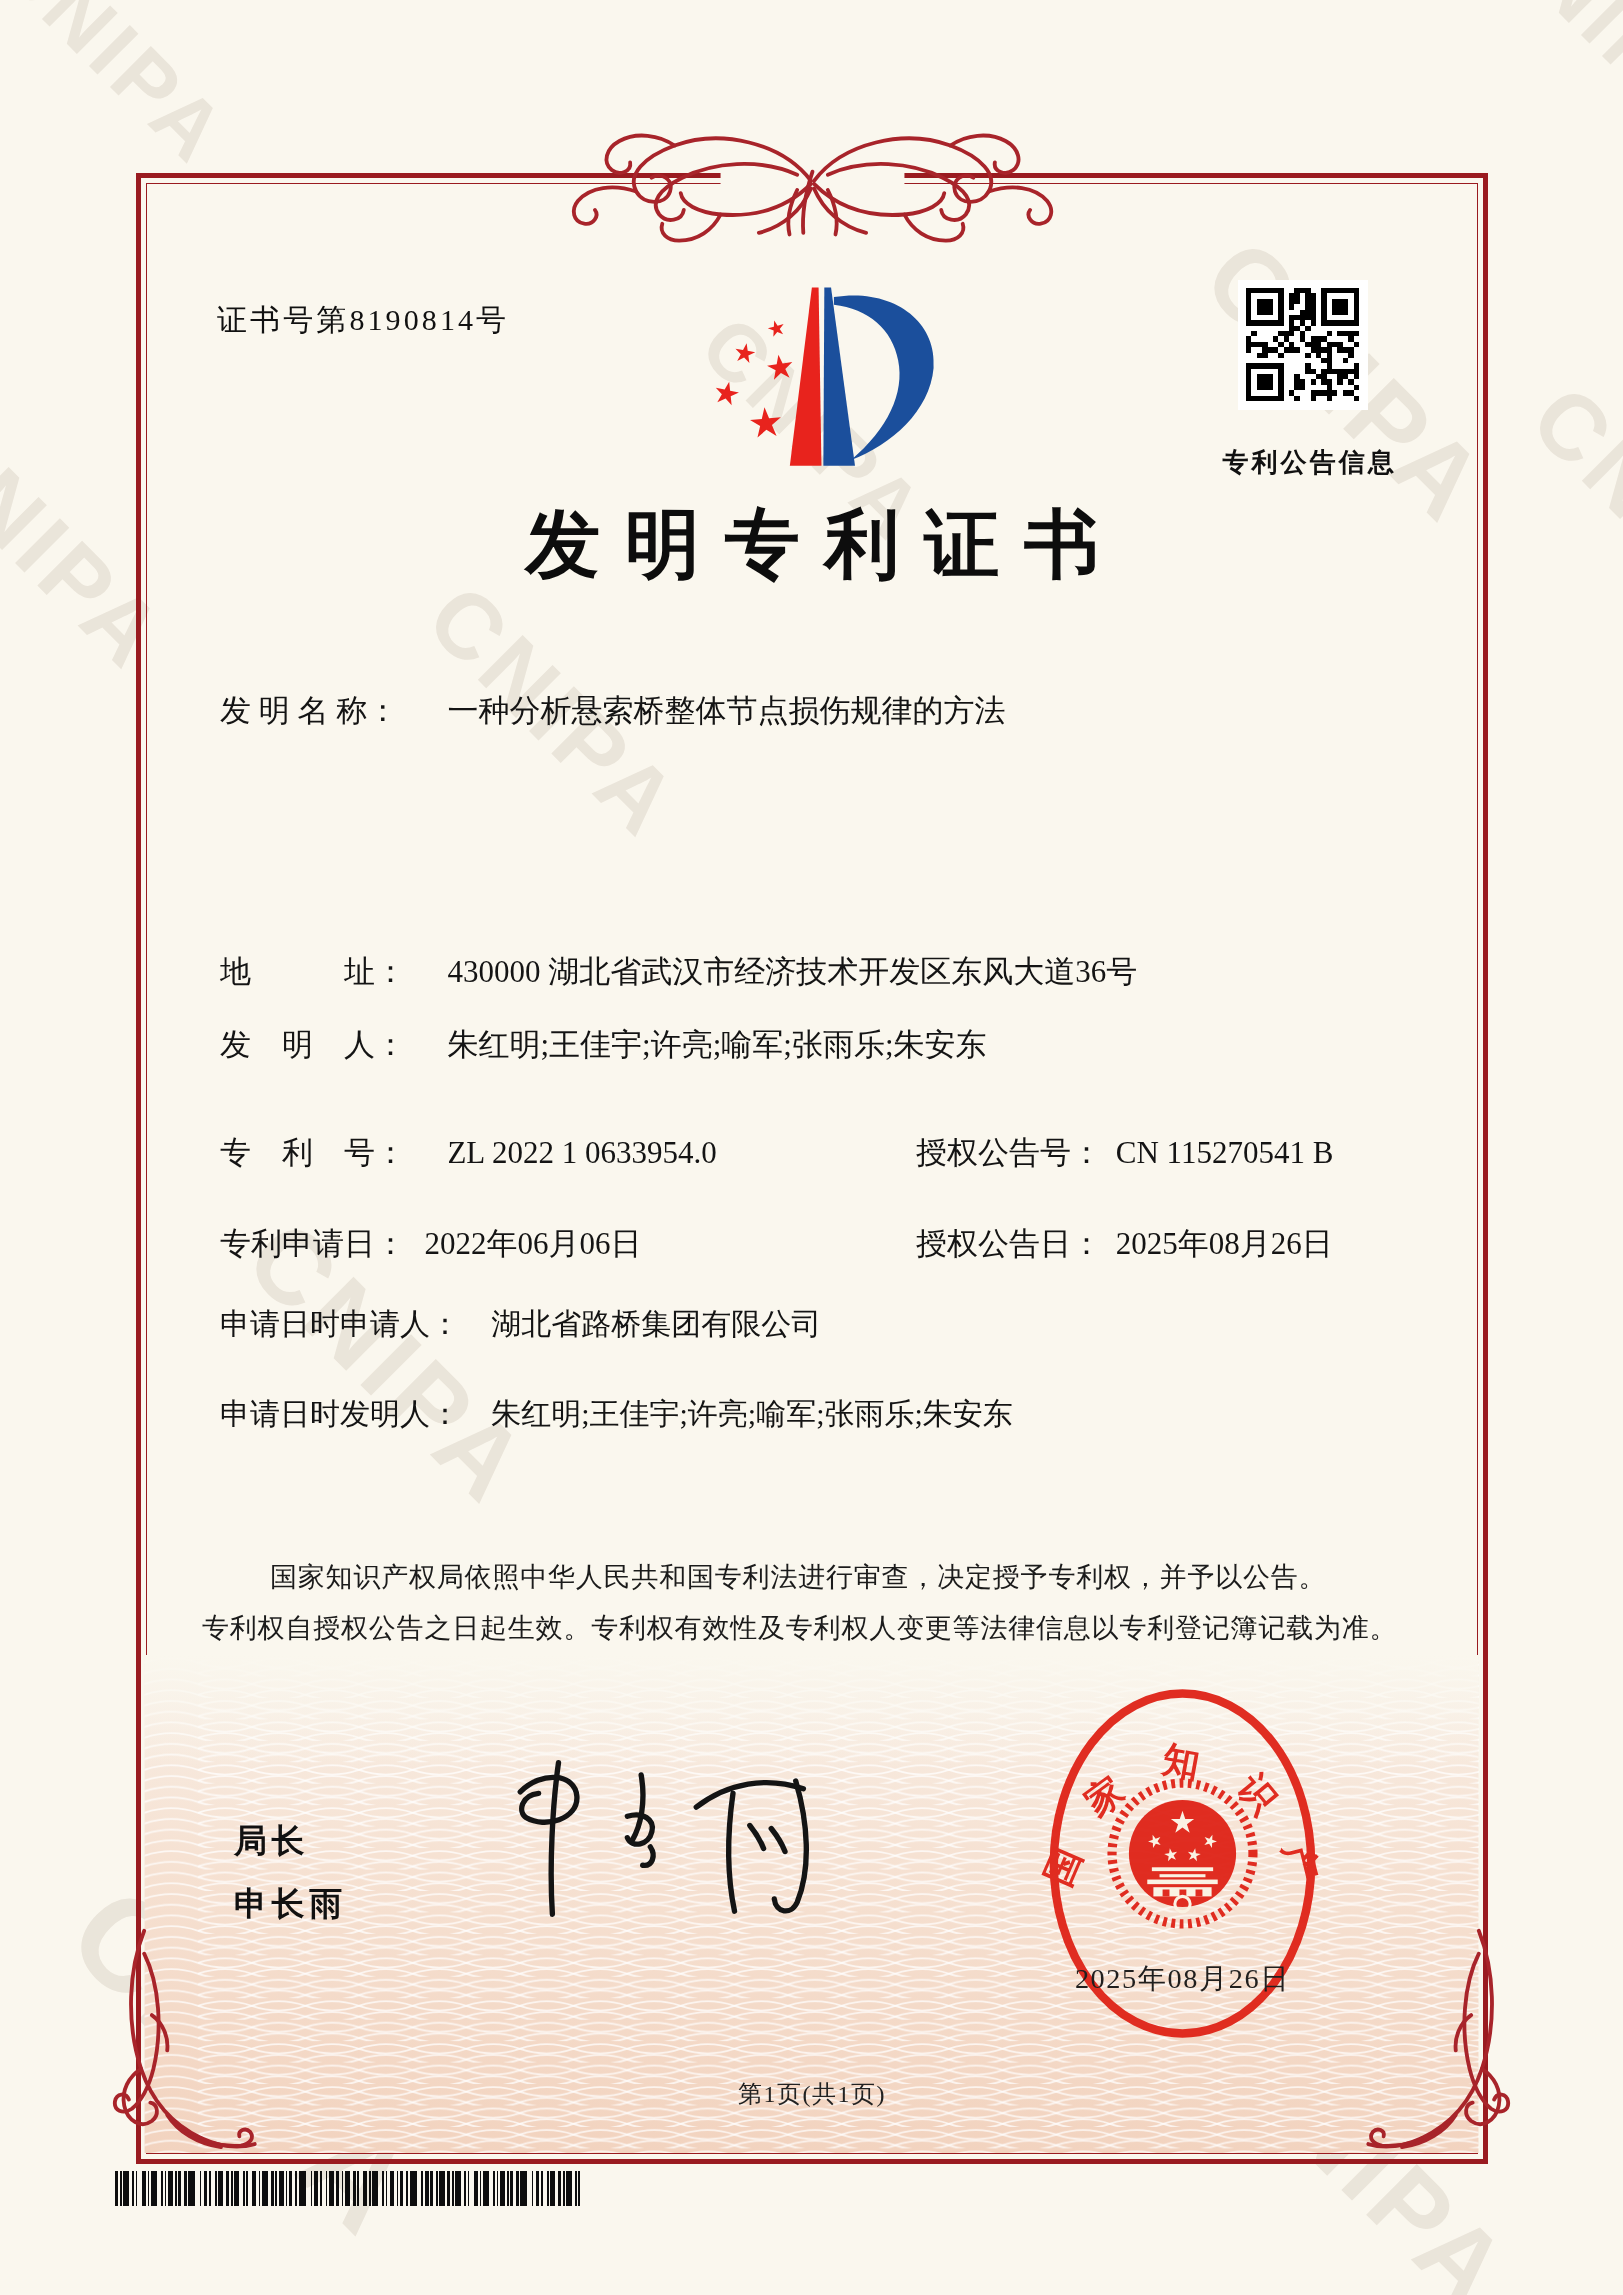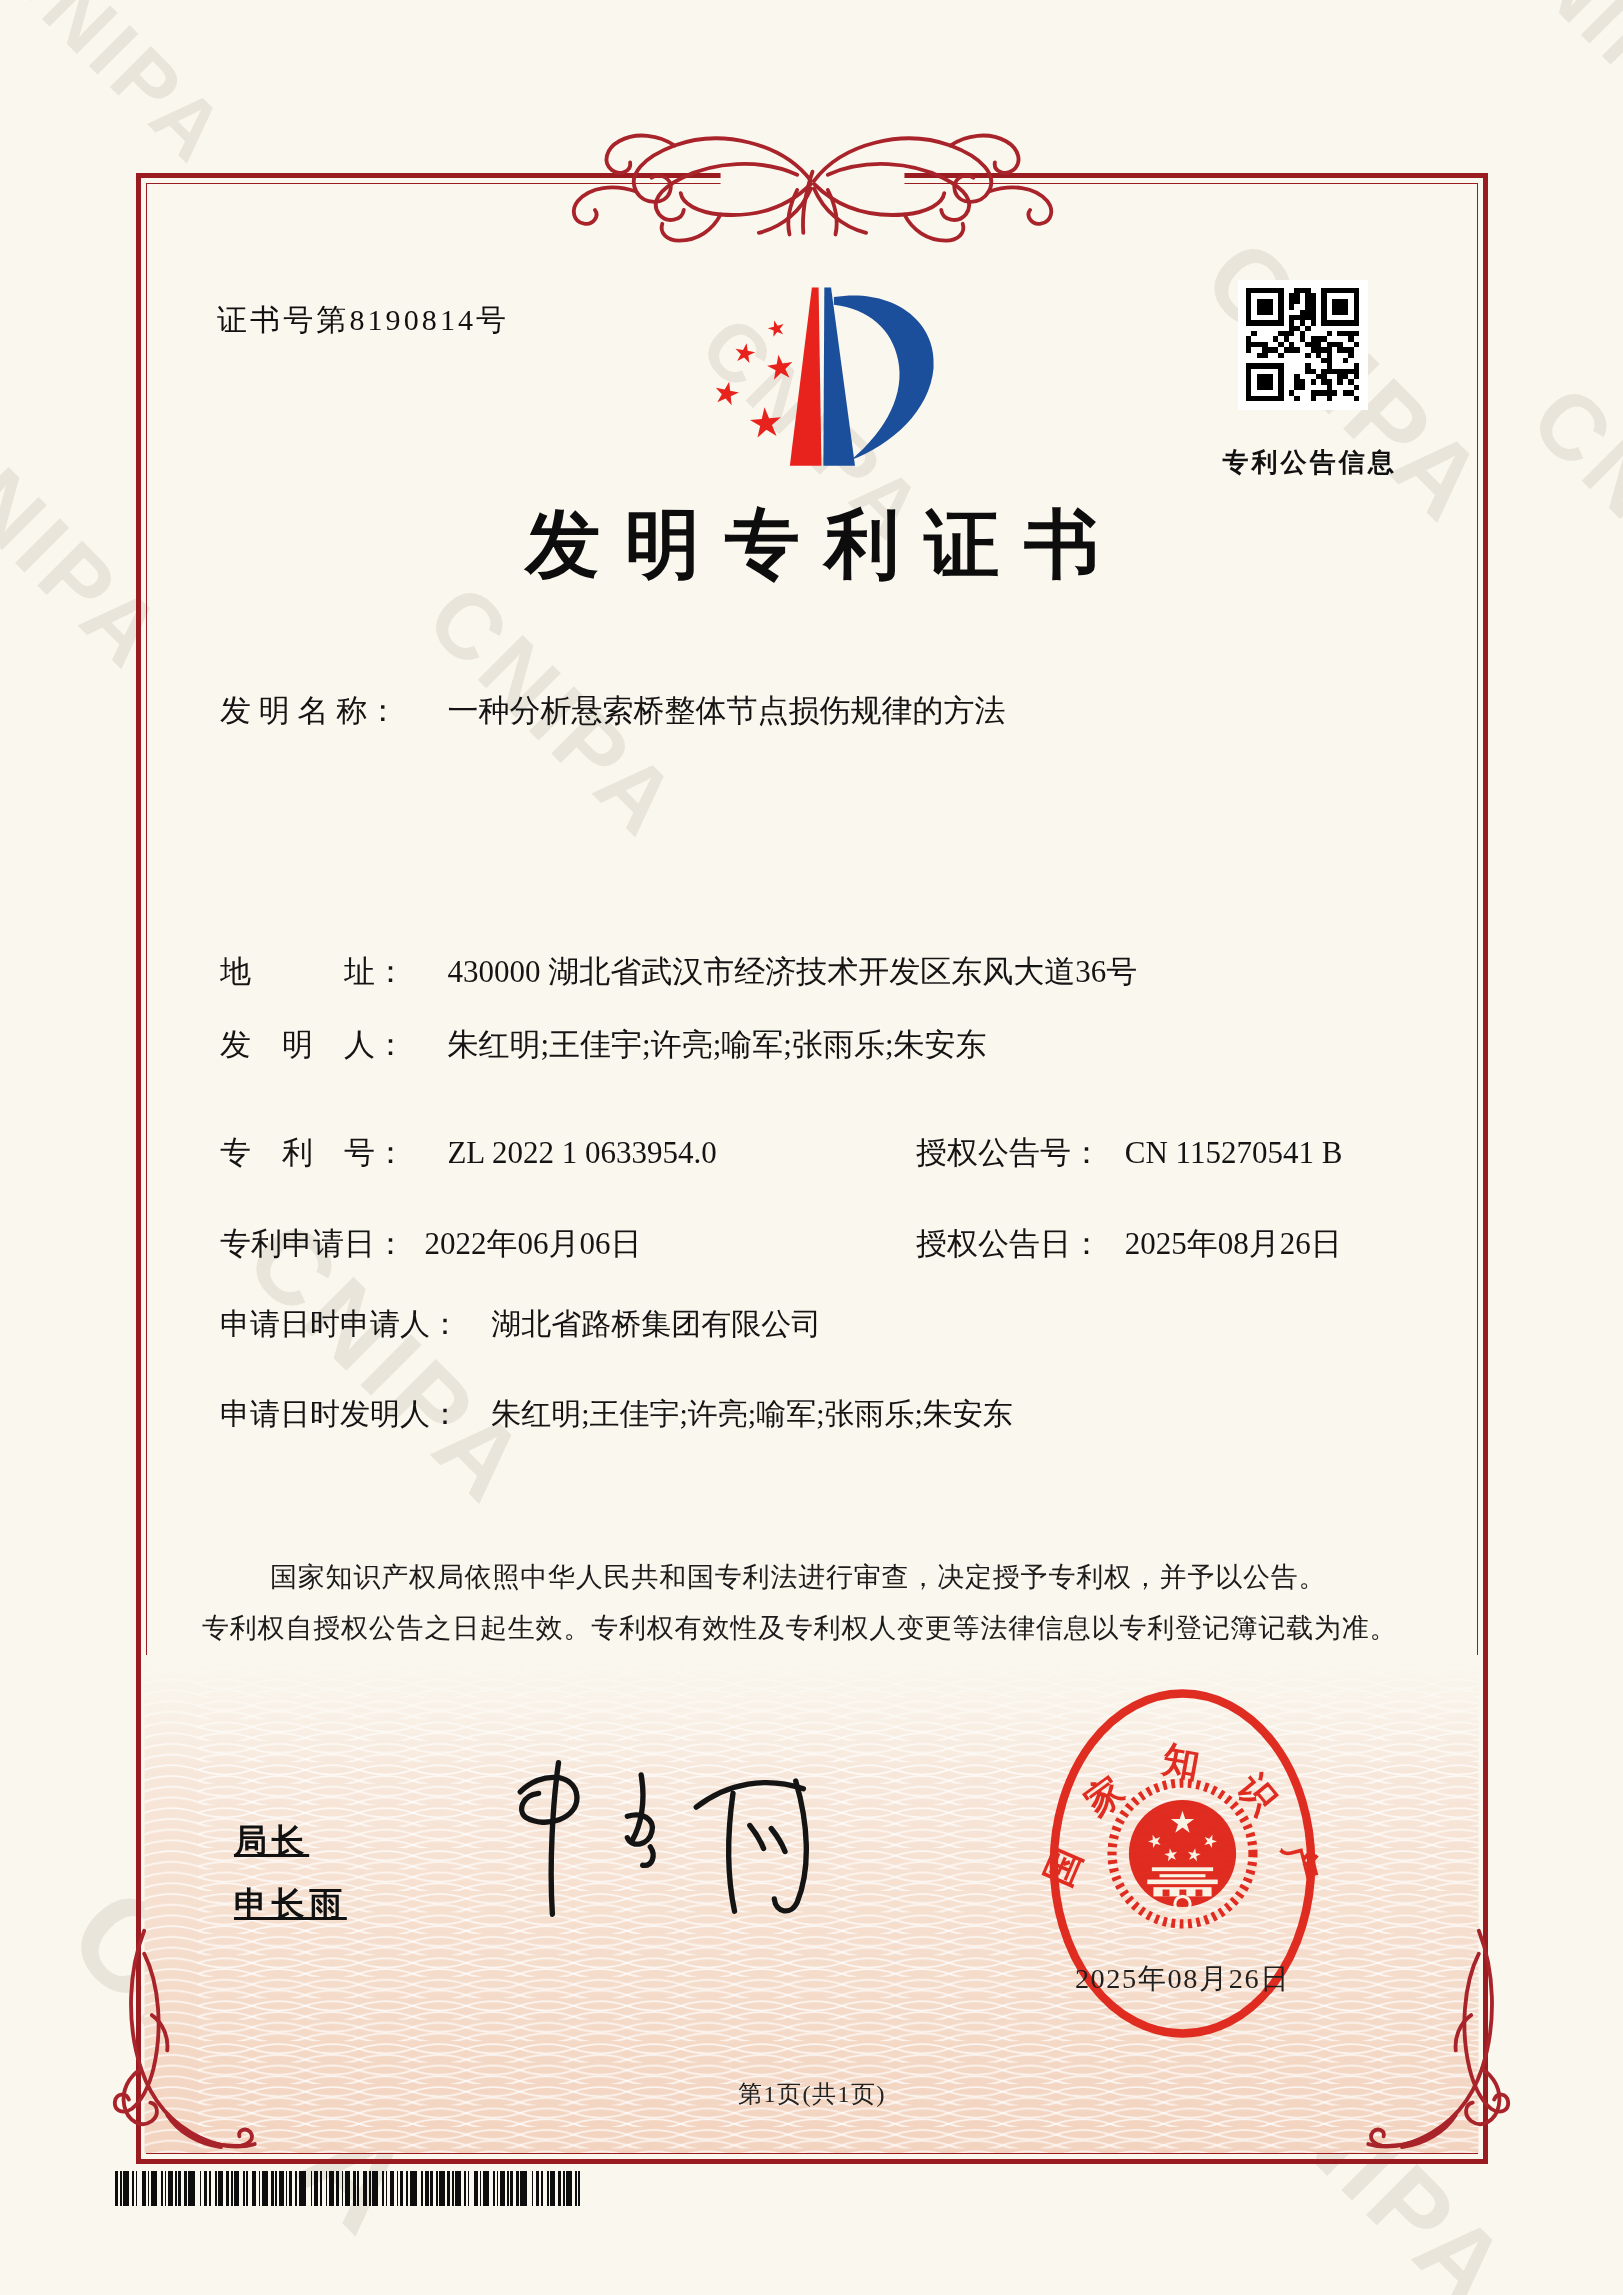--- a/index.html
+++ b/index.html
@@ -50,28 +50,28 @@
     text-align:center;font-size:75px;font-weight:700;color:#0d0d0d;
     letter-spacing:0.33em;text-indent:0.33em;
   }
   
   .row{position:absolute;z-index:2;left:220px;white-space:nowrap;font-size:31px;color:#141414;}
   .row .lbl{display:inline-block;min-width:209px;}
   .row .lbl.wide{min-width:253px;}
   .row .val{margin-left:10.7px;}
   .row-r{position:absolute;z-index:2;left:916px;white-space:nowrap;font-size:31px;color:#141414;}
   .row-r .lbl{display:inline-block;}
-  .row-r .val{margin-left:15px;}
+  .row-r .val{margin-left:6px;}
   
   .stmt{position:absolute;z-index:2;font-size:27px;color:#1b1b1b;letter-spacing:0.8px;white-space:nowrap;}
   
   .officer{
     position:absolute;z-index:2;left:234px;
     font-family:"Liberation Sans","DejaVu Sans",sans-serif;
-    font-weight:700;font-size:33px;color:#111;letter-spacing:4.6px;text-decoration:underline;
+    font-weight:700;font-size:33px;color:#111;letter-spacing:4.6px;
   }
   .signature{position:absolute;z-index:3;left:491px;top:1752px;}
   
   .seal{position:absolute;z-index:3;left:1037px;top:1681px;opacity:0.95;}
   
   .footer-page{
     position:absolute;z-index:2;left:136px;top:2078px;width:1352px;
     text-align:center;font-size:24px;color:#222;letter-spacing:1.5px;
   }
   .barcode{position:absolute;z-index:2;left:115px;top:2171px;height:35px;}

